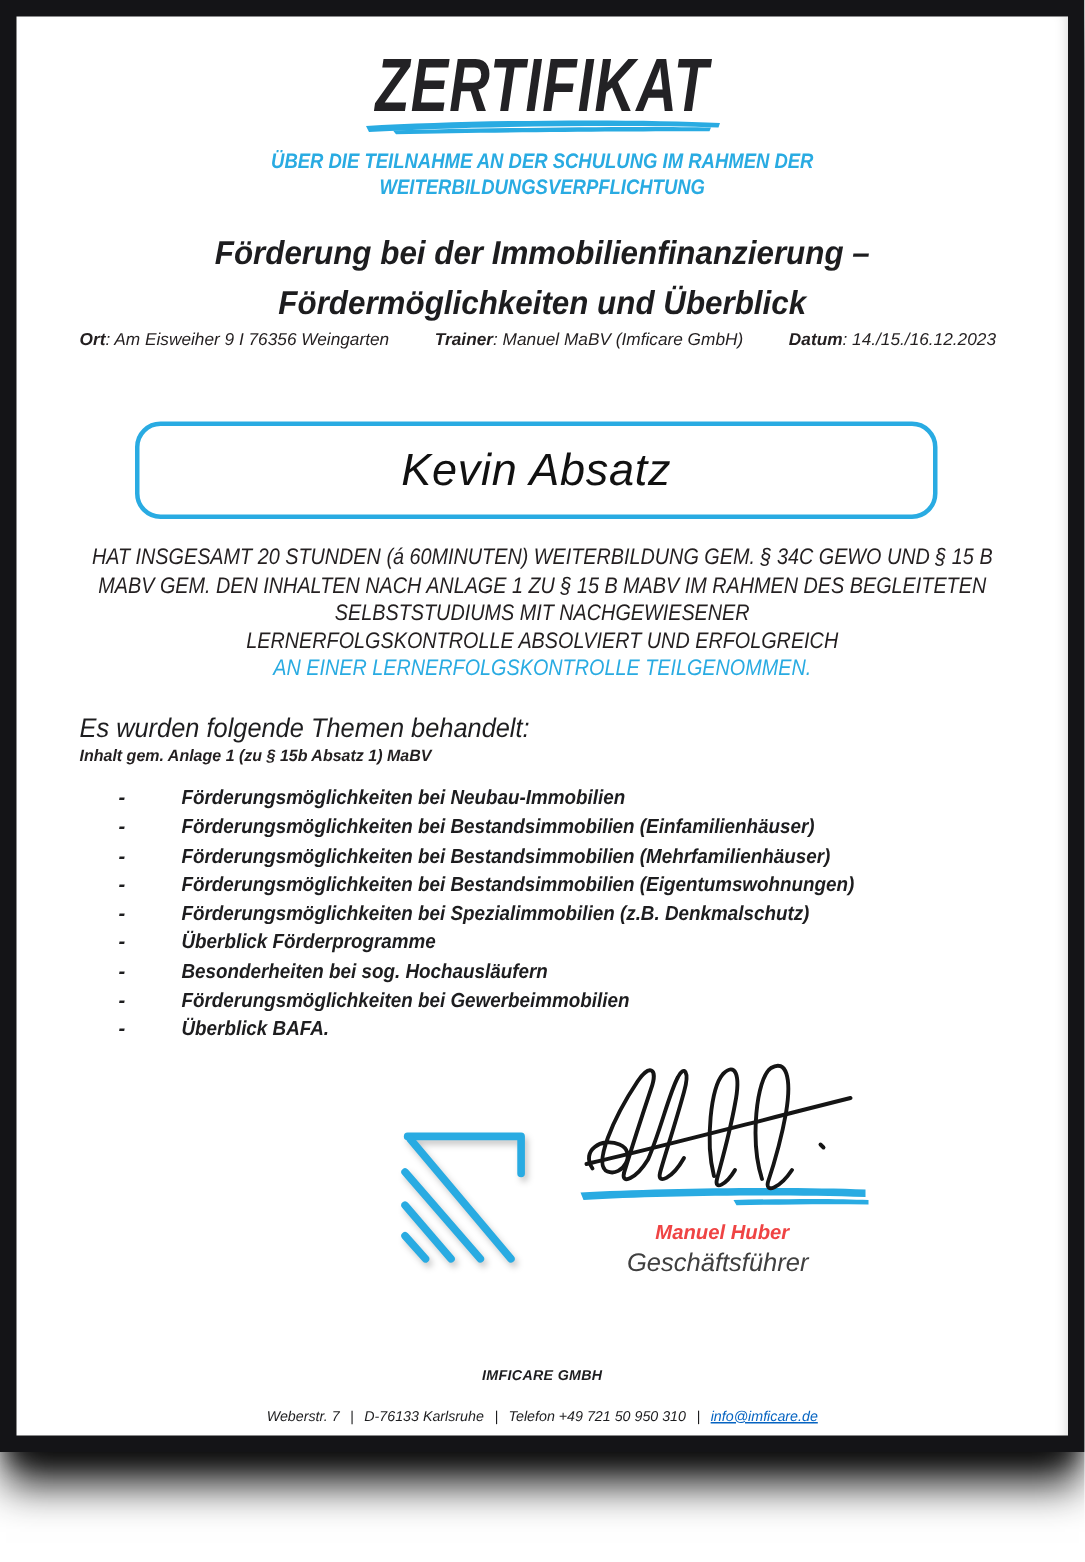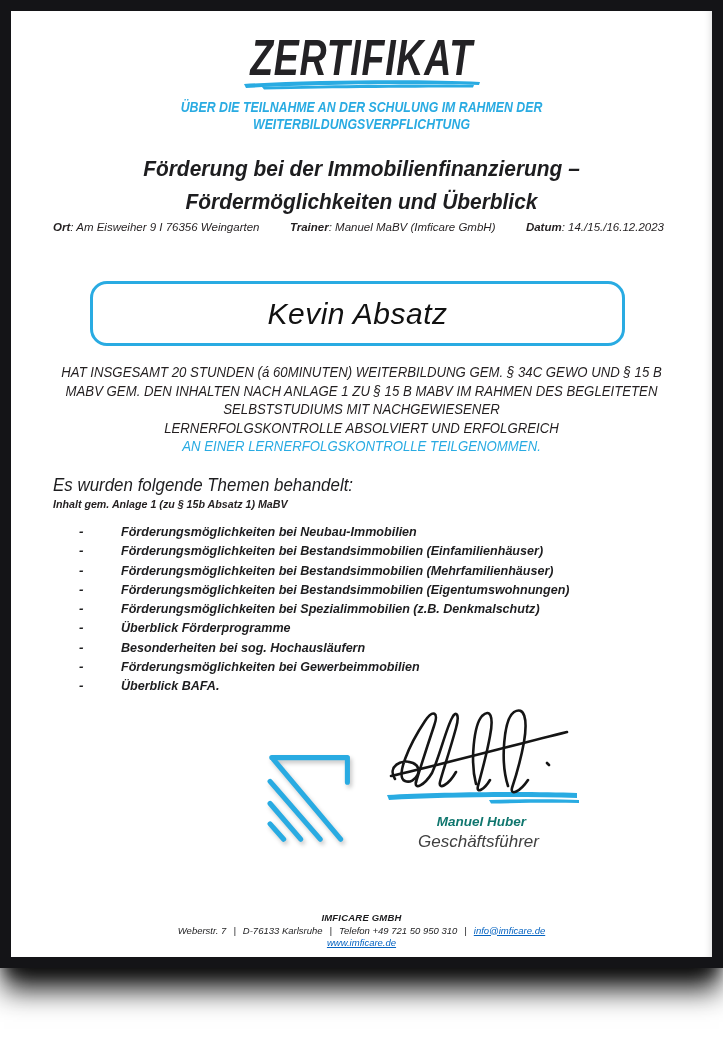--- a/index.html
+++ b/index.html
@@ -73,33 +73,33 @@
   }
   .topics-list li::before {
     content:"-"; position:absolute; left:68px; top:0; font-weight:bold;
   }
   .cond { display:inline-block; transform:scaleX(0.93); transform-origin:left center; }
   
   .logo-wrap { position:absolute; left:248px; top:727px; filter:drop-shadow(2px 3px 2px rgba(0,0,0,0.22)); }
   .sig-wrap  { position:absolute; left:368px; top:692px; width:205px; }
   .sig-name  {
     position:absolute; left:368px; top:803px; width:205px; text-align:center;
-    font-size:13.5px; font-weight:bold; color:#0f766e;
+    font-size:13.5px; font-weight:bold; color:#ef4444;
   }
   .sig-role  {
     position:absolute; left:365px; top:821px; width:205px; text-align:center;
     font-size:17px; color:#404040;
   }
   
   .footer {
     position:absolute; top:901px; left:0; width:100%; text-align:center;
     font-size:9.5px; line-height:12.5px; color:#1d1d1f;
   }
   .footer .company { font-weight:bold; letter-spacing:0.2px; }
-  .footer .line2 { display:flex; justify-content:center; gap:7px; white-space:nowrap; }
+  .footer .line2 { display:flex; justify-content:center; gap:7px; white-space:nowrap;margin-top:14px; }
   .footer a { color:#0563C1; text-decoration:underline; }
 </style>
 </head>
 <body>
 
 <div class="frame">
   <div class="paper">
 
     <div class="cert-title">ZERTIFIKAT</div>
 
@@ -184,19 +184,16 @@
       <div class="company">IMFICARE GMBH</div>
       <div class="line2">
         <span>Weberstr. 7</span>
         <span>|</span>
         <span>D-76133 Karlsruhe</span>
         <span>|</span>
         <span>Telefon +49 721 50 950 310</span>
         <span>|</span>
         <a href="#">info@imficare.de</a>
       </div>
-      <div>
-        <a href="#">www.imficare.de</a>
-      </div>
     </div>
 
   </div>
 </div>
 
 </body></html>

